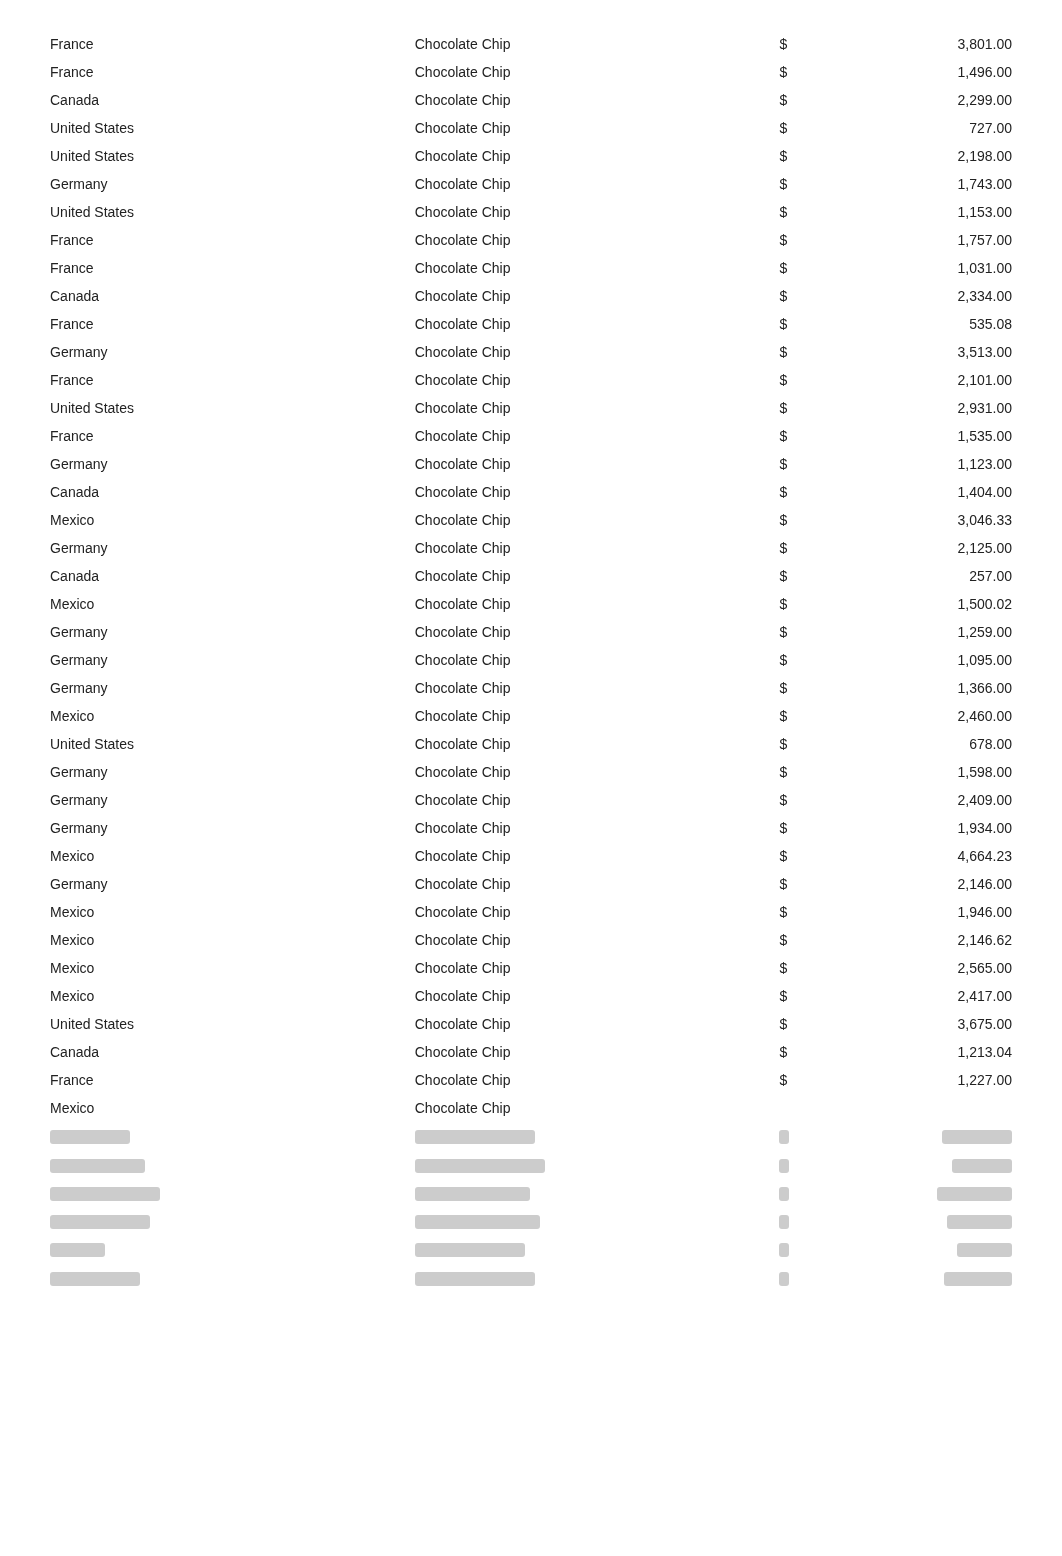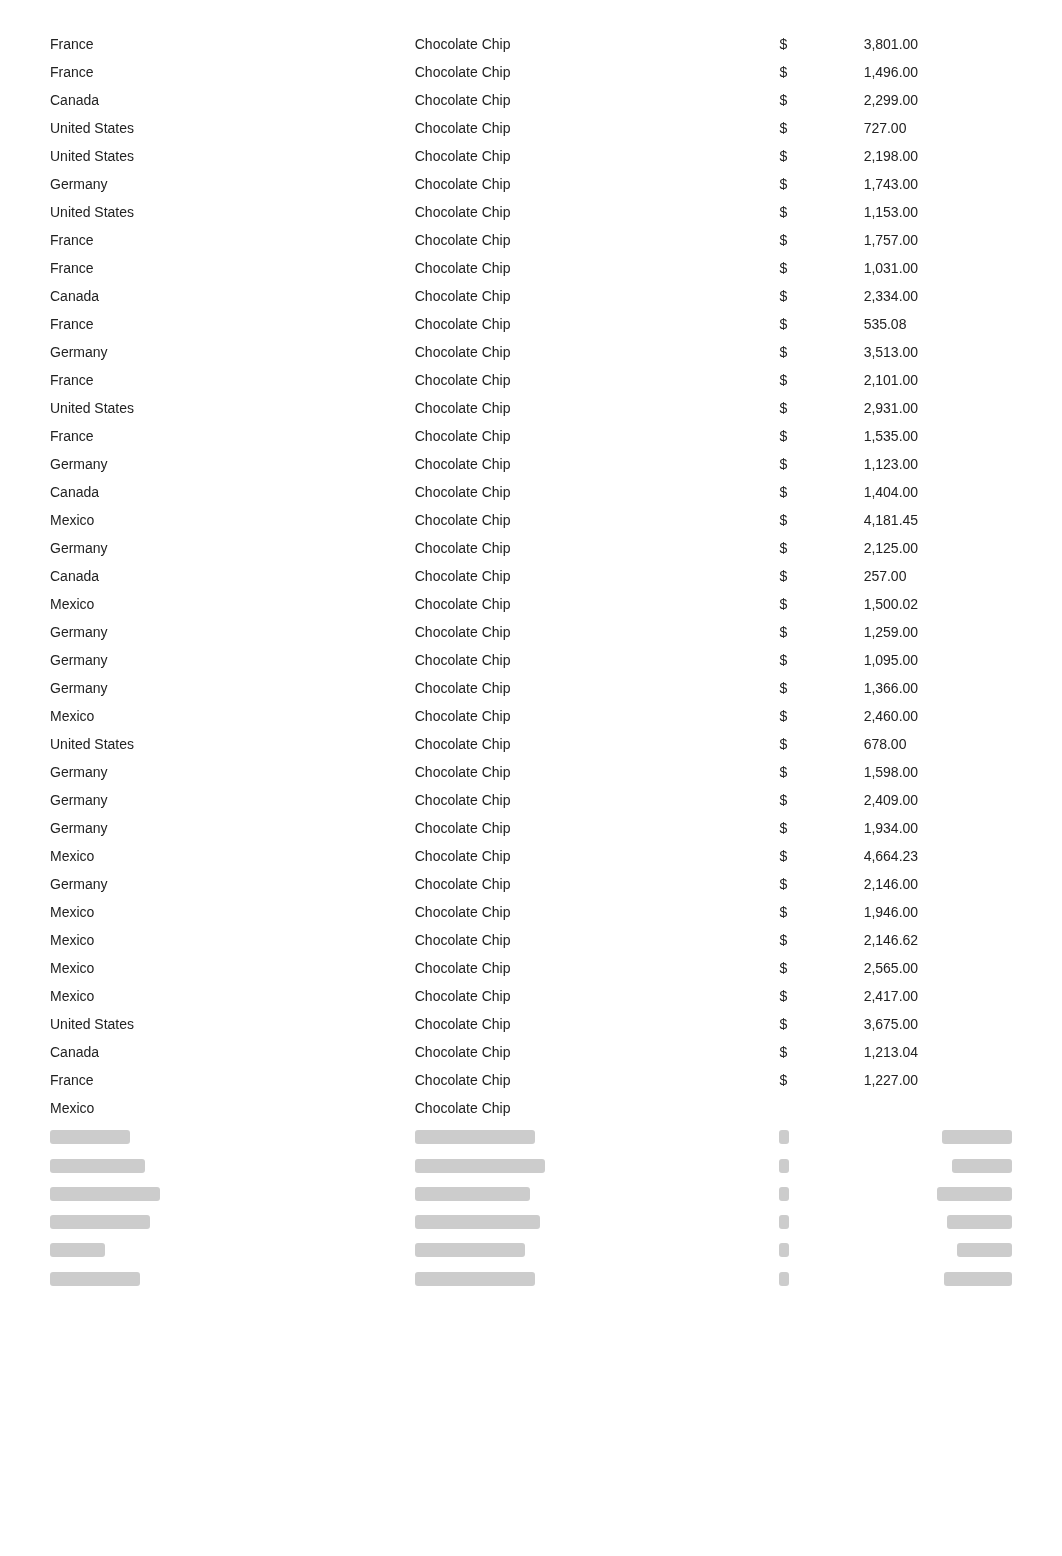--- a/index.html
+++ b/index.html
@@ -16,21 +16,21 @@
       width: 100%;
       border-collapse: collapse;
     }
     .data-table tr td {
       padding: 6px 10px;
       vertical-align: middle;
     }
     .col-country { width: 260px; }
     .col-product { width: 260px; }
     .col-currency { width: 60px; text-align: left; }
-    .col-amount { width: 120px; text-align: left; }
+    .col-amount { width: 120px; text-align: right; }
     .blurred-block {
       display: inline-block;
       border-radius: 3px;
       height: 14px;
       vertical-align: middle;
     }
   </style>
 </head>
 <body>
 
@@ -135,21 +135,21 @@
       <tr>
         <td class="col-country">Canada</td>
         <td class="col-product">Chocolate Chip</td>
         <td class="col-currency">$</td>
         <td class="col-amount">1,404.00</td>
       </tr>
       <tr>
         <td class="col-country">Mexico</td>
         <td class="col-product">Chocolate Chip</td>
         <td class="col-currency">$</td>
-        <td class="col-amount">4,181.45</td>
+        <td class="col-amount">3,046.33</td>
       </tr>
       <tr>
         <td class="col-country">Germany</td>
         <td class="col-product">Chocolate Chip</td>
         <td class="col-currency">$</td>
         <td class="col-amount">2,125.00</td>
       </tr>
       <tr>
         <td class="col-country">Canada</td>
         <td class="col-product">Chocolate Chip</td>

